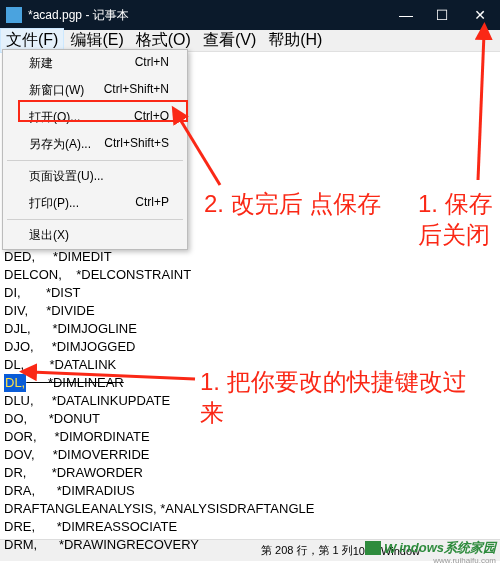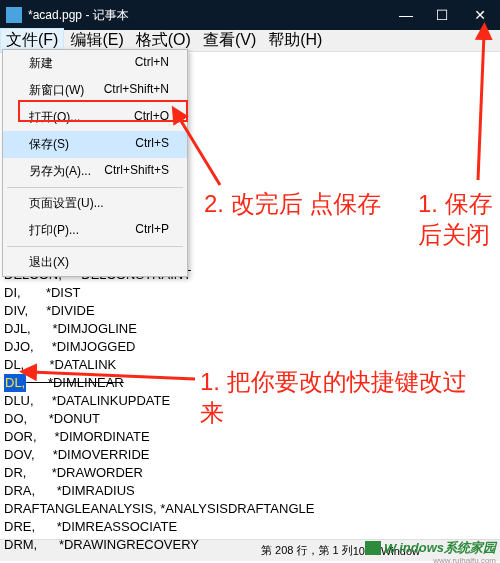--- a/index.html
+++ b/index.html
@@ -56,24 +56,20 @@
       <span>新建</span>
       <span>Ctrl+N</span>
     </div>
     <div class="ditem">
       <span>新窗口(W)</span>
       <span>Ctrl+Shift+N</span>
     </div>
     <div class="ditem">
       <span>打开(O)...</span>
       <span>Ctrl+O</span>
-    </div>
-    <div class="ditem hl">
-      <span>保存(S)</span>
-      <span>Ctrl+S</span>
     </div>
     <div class="ditem">
       <span>另存为(A)...</span>
       <span>Ctrl+Shift+S</span>
     </div>
     <div class="dsep"></div>
     <div class="ditem">
       <span>页面设置(U)...</span>
       <span></span>
     </div>

